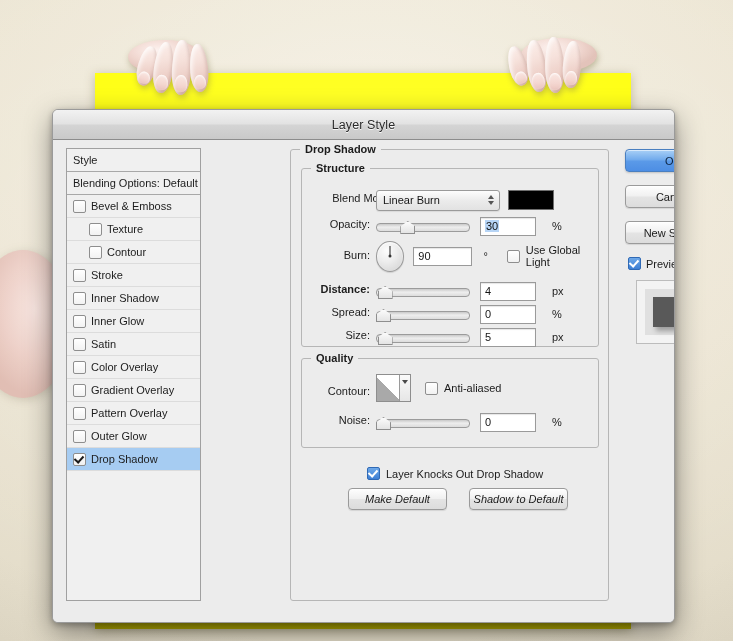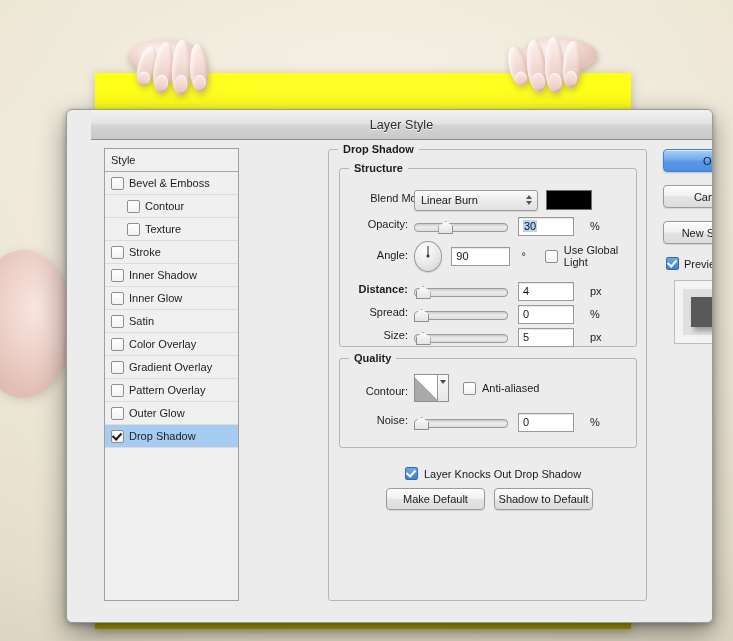--- a/index.html
+++ b/index.html
@@ -39,24 +39,24 @@
     box-shadow:inset 0 1px 2px rgba(255,255,255,.9);}
   .knuckle{position:absolute;border-radius:50%;
     background:radial-gradient(60% 60% at 40% 30%,#fdf1ee 0%,#f0d5cd 60%,#e0bdb3 100%);}
 
   .elbow{position:absolute;left:-26px;top:250px;width:98px;height:148px;
     border-radius:50% 50% 50% 50%/50% 50% 50% 50%;
     background:radial-gradient(58% 58% at 62% 40%,#f7e2dc 0%,#eccdc4 55%,#dfb9ae 100%);
     filter:blur(.4px) drop-shadow(2px 2px 5px rgba(120,105,80,.28));}
 
   
-  .dialog{position:absolute;left:66px;top:109px;width:621px;height:512px;
+  .dialog{position:absolute;left:52px;top:109px;width:621px;height:512px;
     background:#ececec;border-radius:6px 6px 6px 6px;
     box-shadow:0 10px 28px rgba(0,0,0,.42), 0 2px 6px rgba(0,0,0,.28);
-    border:1px solid #9a9a9a;overflow:hidden;padding-left:24px;}
+    border:1px solid #9a9a9a;overflow:hidden;}
   .titlebar{height:29px;
     background:linear-gradient(180deg,#f2f2f2 0%,#e2e2e2 48%,#d4d4d4 52%,#c9c9c9 100%);
     border-bottom:1px solid #8c8c8c;
     display:flex;align-items:center;justify-content:center;}
   .titlebar .title{font-size:12.5px;color:#2b2b2b;font-weight:400;letter-spacing:.1px;
     text-shadow:0 1px 0 rgba(255,255,255,.85);}
   .dlgbody{position:relative;height:482px;background:#ececec;padding:0;}
 
   
   .styles-panel{position:absolute;left:13px;top:8px;width:133px;height:451px;
@@ -200,31 +200,34 @@
     <div class="titlebar">
       <span class="title">Layer Style</span>
     </div>
 
     <div class="dlgbody">
 
       <div class="styles-panel" id="styles-list">
           <div class="st-row header">
             <span class="st-label">Style</span>
           </div>
+          <div class="st-row header2">
+            <span class="st-label">Blending Options: Default</span>
+          </div>
           <div class="st-row">
             <span class="cb"></span>
             <span class="st-label">Bevel &amp; Emboss</span>
           </div>
           <div class="st-row sub">
             <span class="cb"></span>
+            <span class="st-label">Texture</span>
+          </div>
+          <div class="st-row sub">
+            <span class="cb"></span>
             <span class="st-label">Contour</span>
-          </div>
-          <div class="st-row sub">
-            <span class="cb"></span>
-            <span class="st-label">Texture</span>
           </div>
           <div class="st-row">
             <span class="cb"></span>
             <span class="st-label">Stroke</span>
           </div>
           <div class="st-row">
             <span class="cb"></span>
             <span class="st-label">Inner Shadow</span>
           </div>
           <div class="st-row">
@@ -280,21 +283,21 @@
             <div class="slider">
               <div class="track"></div>
               <div class="thumb" id="thumb-opacity" style="left: 24.3px;"></div>
             </div>
             <div class="field sel">
               <span class="val">30</span>
             </div>
             <span class="unit">%</span>
           </div>
 
-          <span class="lbl" style="left:0;top:80px;width:68px;">Angle:</span>
+          <span class="lbl" style="left:0;top:80px;width:68px;">Burn:</span>
           <div class="row" style="left:74px;top:72px;height:30px;gap:9px;">
             <div class="dial">
               <div class="needle" style="transform-origin: 50% 10.5px; transform: translateX(-50%) rotate(0deg);"></div>
               <div class="hub"></div>
             </div>
             <div class="field" style="width:54px;">
               <span class="val">90</span>
             </div>
             <span class="unit" style="margin-left:2px;">°</span>
             <div class="chkrow" style="margin-left:10px;">
@@ -367,21 +370,21 @@
               <span class="val">0</span>
             </div>
             <span class="unit">%</span>
           </div>
         </div>
 
         <div class="chkrow" style="position:absolute;left:76px;top:317px;">
           <span class="cb blue checked"></span>
           <span>Layer Knocks Out Drop Shadow</span>
         </div>
-        <div class="row" style="left:57px;top:338px;gap:9px;">
+        <div class="row" style="left:57px;top:338px;gap:22px;font-style:italic;">
           <div class="btn" style="width:97px;">Make Default</div>
           <div class="btn" style="width:97px;">Shadow to Default</div>
         </div>
       </div>
 
       <div class="rightcol">
         <div class="btn btn-wide btn-default">OK</div>
         <div class="btn btn-wide">Cancel</div>
         <div class="btn btn-wide">New Style...</div>
         <div class="preview-row">

